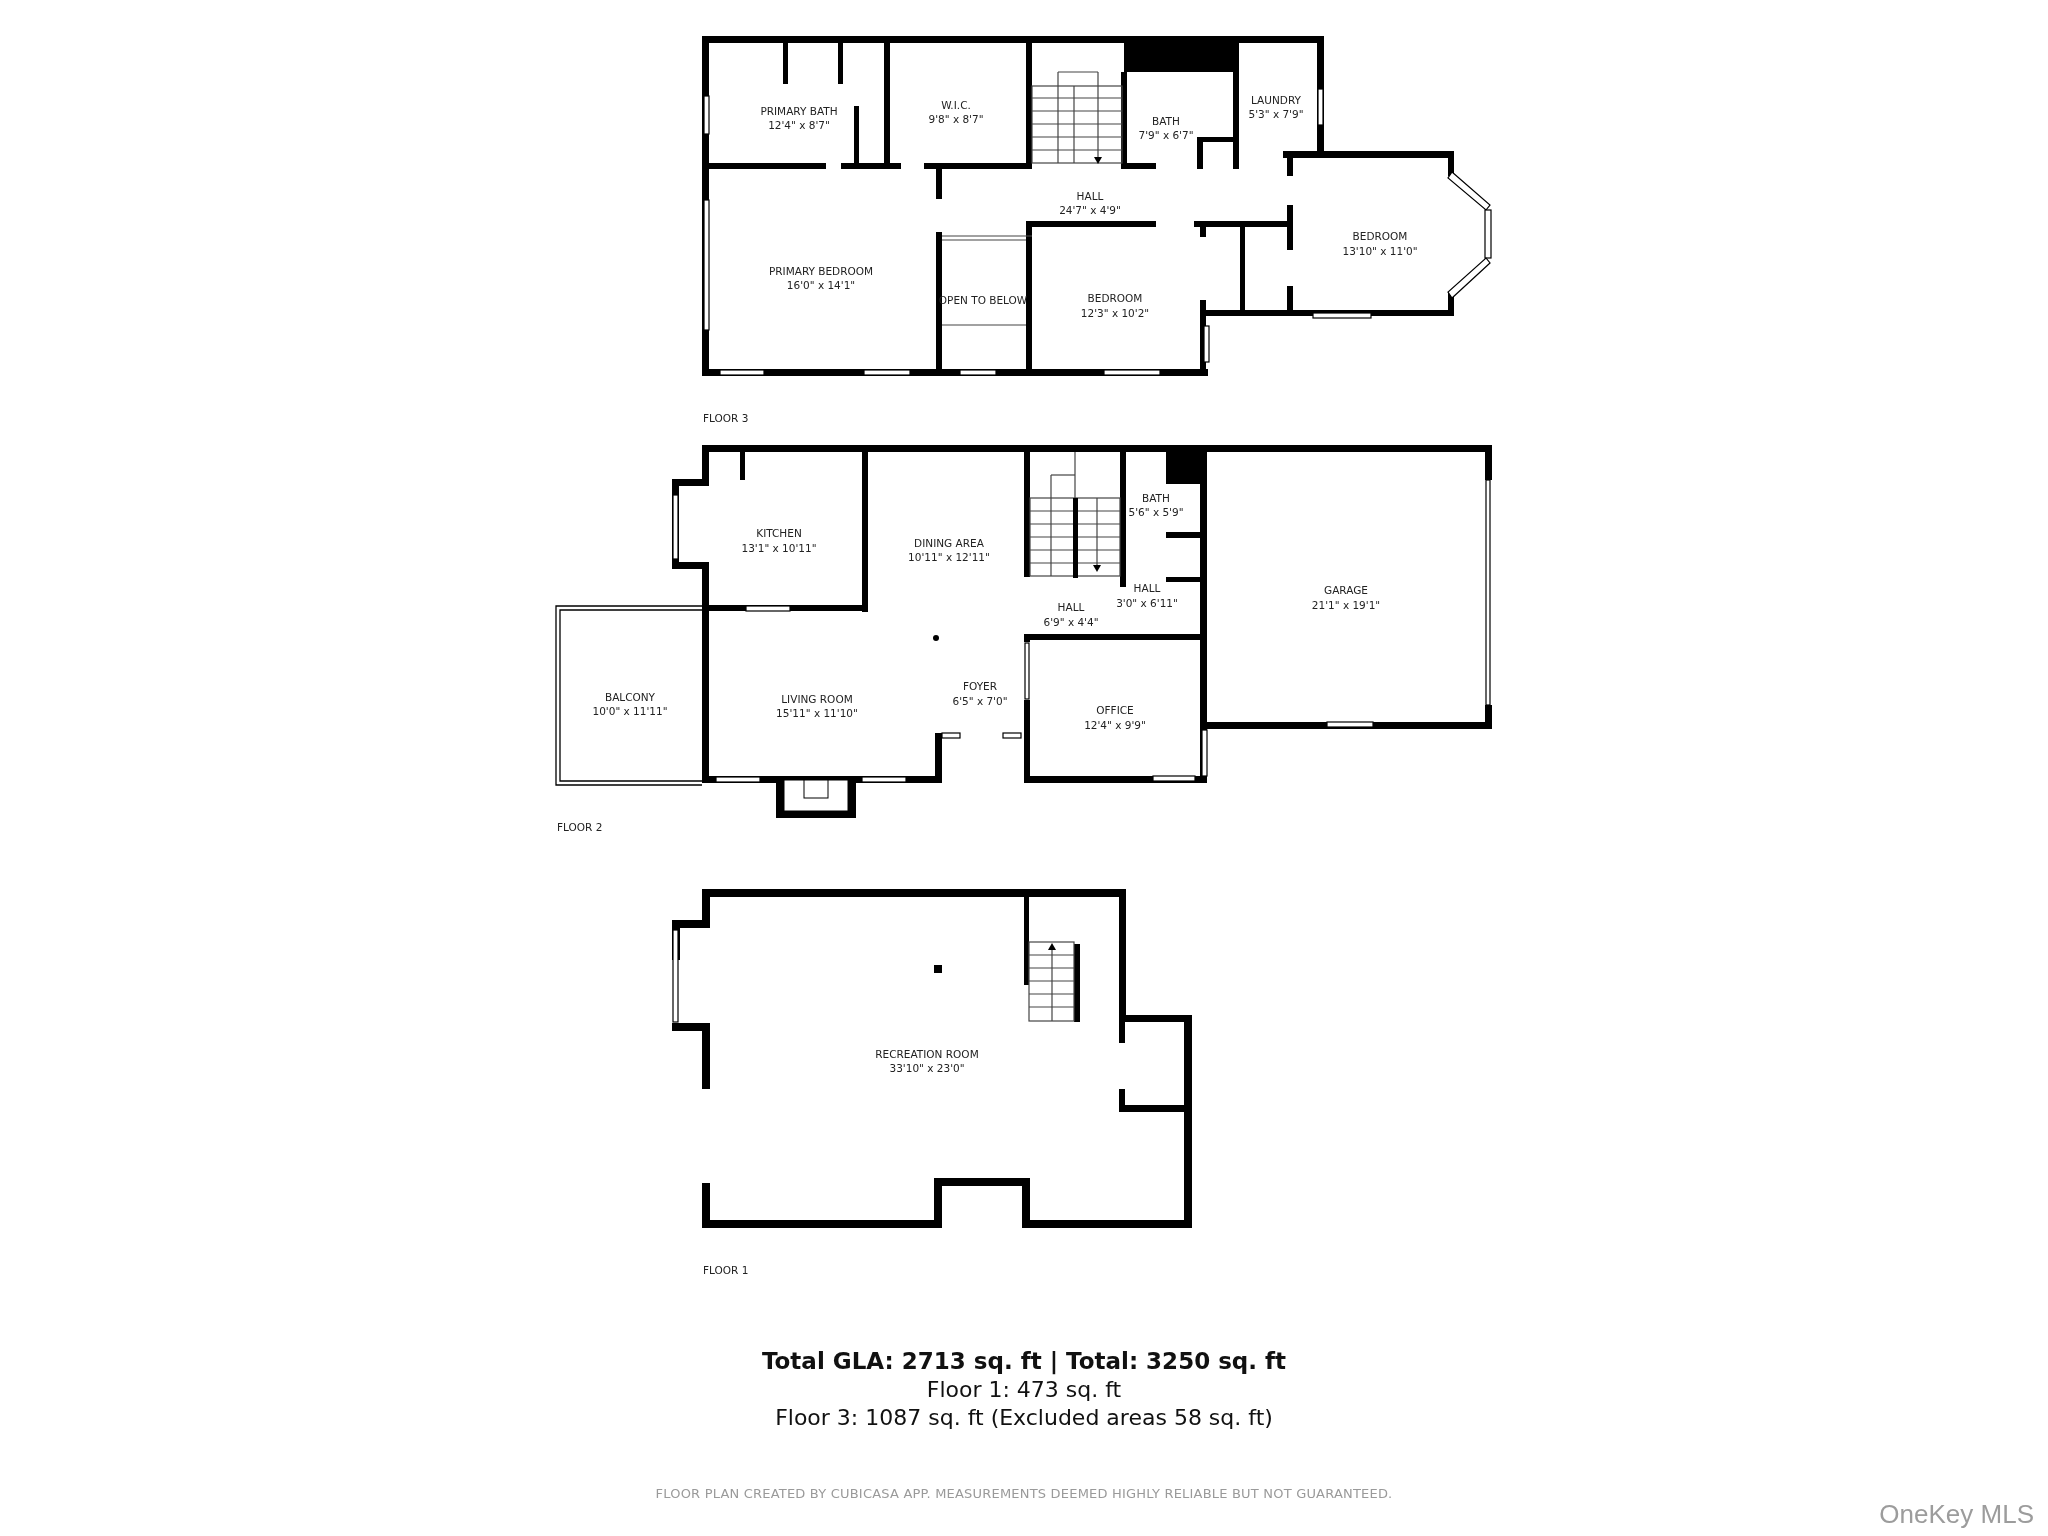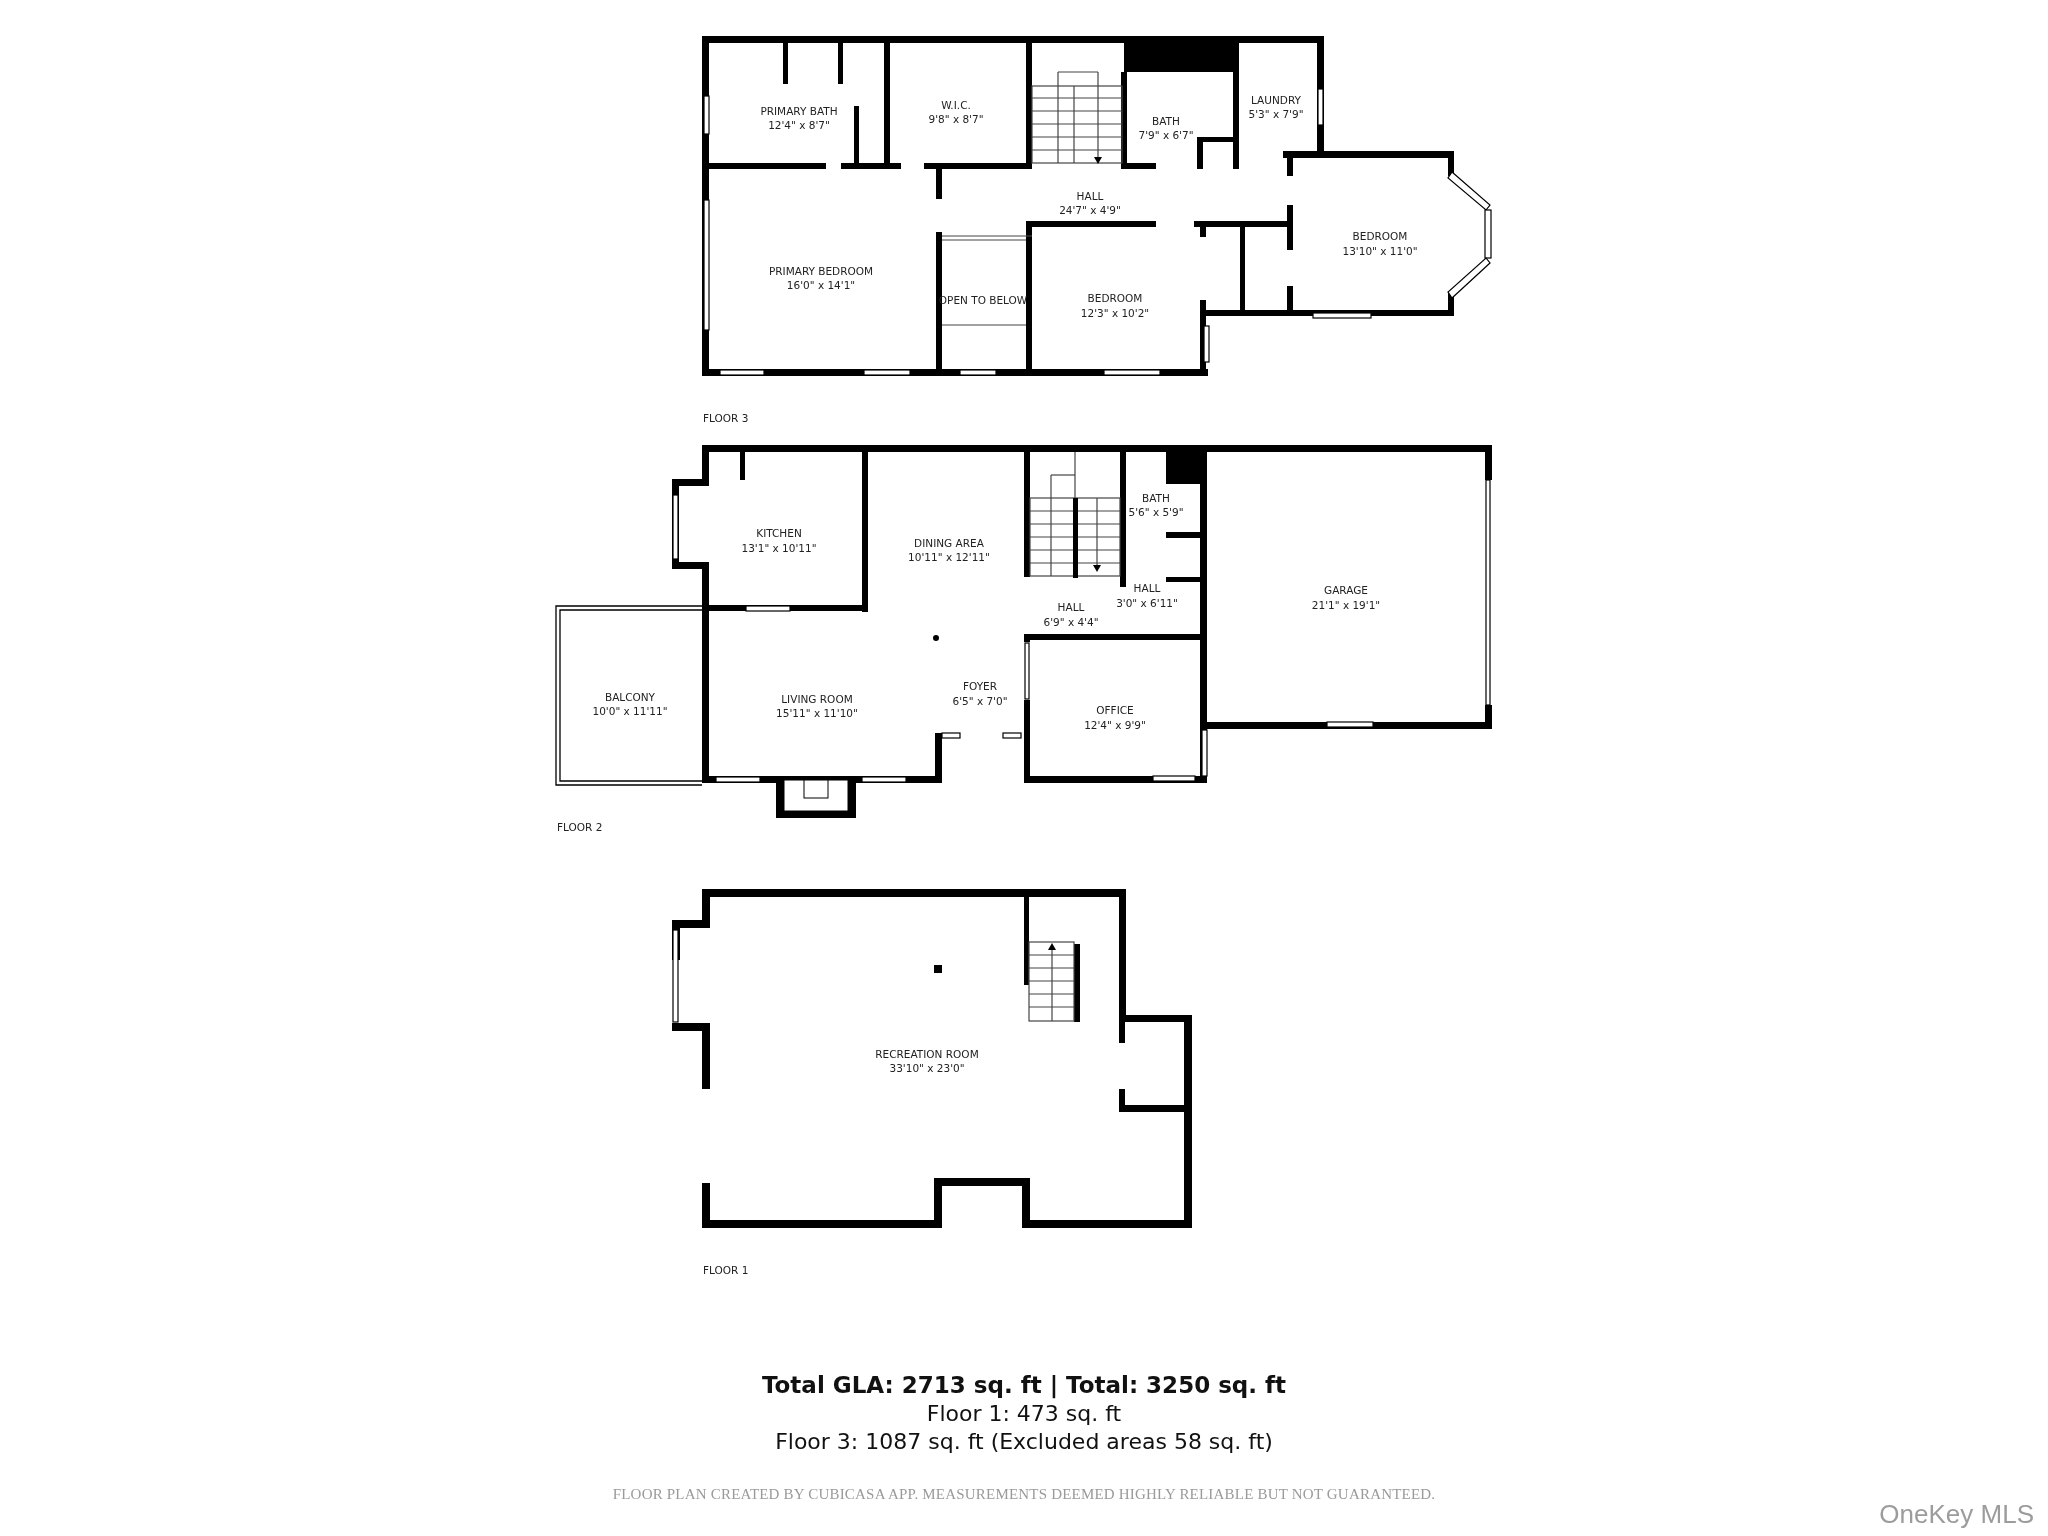--- a/index.html
+++ b/index.html
@@ -5,23 +5,23 @@
   html, body { margin: 0; padding: 0; background: #ffffff; }
   body { width: 2048px; height: 1536px; position: relative; overflow: hidden; font-family: "DejaVu Sans", sans-serif; }
   svg.plan { position: absolute; left: 0; top: 0; width: 2048px; height: 1536px; }
   .wall { fill: #000; }
   .wline { stroke: #000; fill: none; }
   .win { fill: #fff; stroke: #000; stroke-width: 1.2; }
   .thin { stroke: #444; stroke-width: 1.2; fill: none; }
   .room-label { font-family: "DejaVu Sans", sans-serif; font-size: 10.5px; fill: #222; text-anchor: middle; }
   .floor-label { font-family: "DejaVu Sans", sans-serif; font-size: 10.5px; fill: #222; }
   .summary { position: absolute; left: 0; width: 2048px; text-align: center; color: #111; font-family: "DejaVu Sans", sans-serif; }
-  .summary .total { top: 1346px; font-size: 23px; font-weight: bold; margin-top: 24px; }
+  .summary .total { top: 1346px; font-size: 23px; font-weight: bold; }
   .summary-line { font-size: 22px; line-height: 28px; }
-  .disclaimer { position: absolute; top: 1486px; left: 0; width: 2048px; text-align: center; font-size: 15px; color: #9a9a9a; letter-spacing: 0.2px; font-family: Liberation Serif, serif; }
+  .disclaimer { position: absolute; top: 1486px; left: 0; width: 2048px; text-align: center; font-size: 13px; color: #9a9a9a; letter-spacing: 0.2px; }
   .brand { position: absolute; right: 14px; bottom: 6px; font-family: "Liberation Sans", sans-serif; font-size: 26px; color: #9c9c9c; margin-left: 36px; }
 </style>
 </head>
 <body>
 
 <svg class="plan" viewBox="0 0 2048 1536" xmlns="http://www.w3.org/2000/svg">
 
   <g>
 
     <rect class="wall" x="702" y="36" width="622" height="7"></rect>

